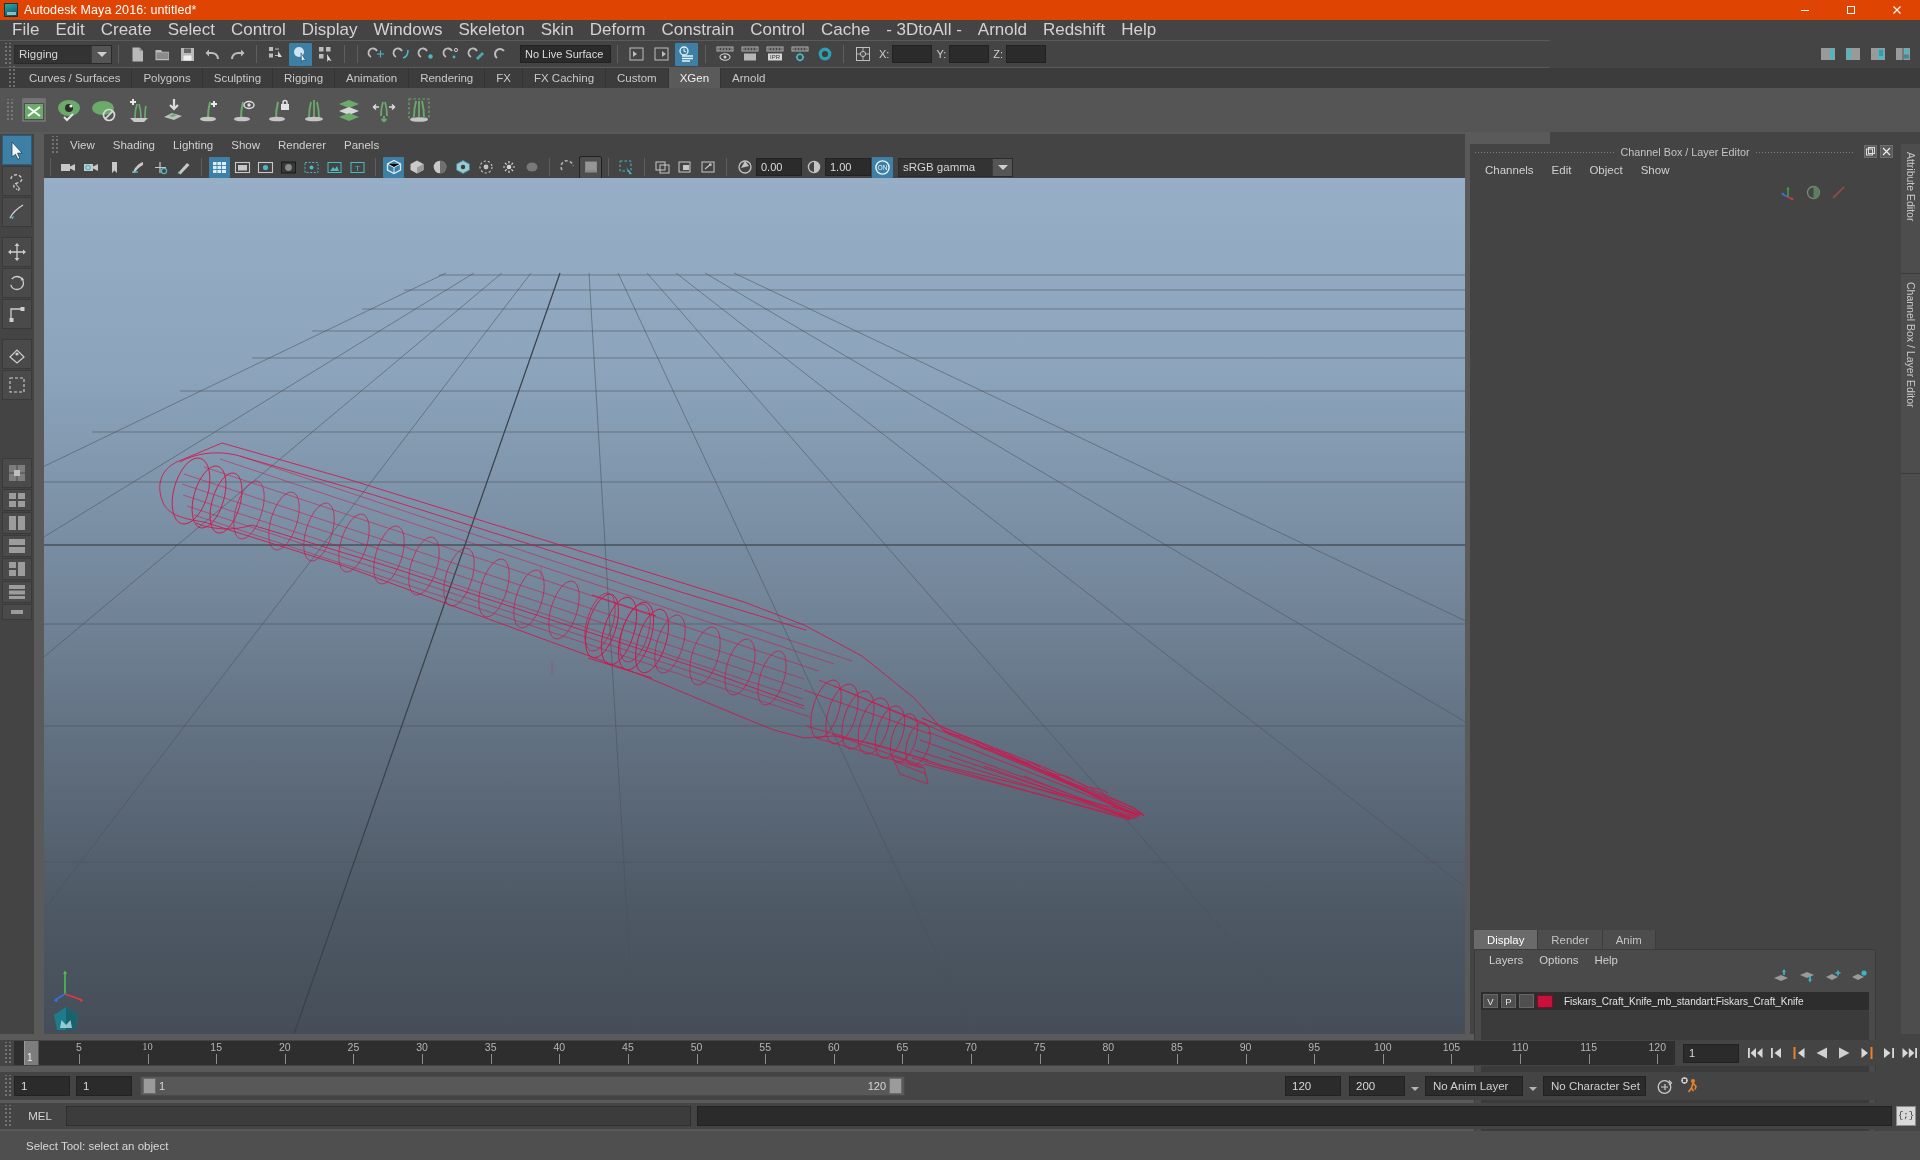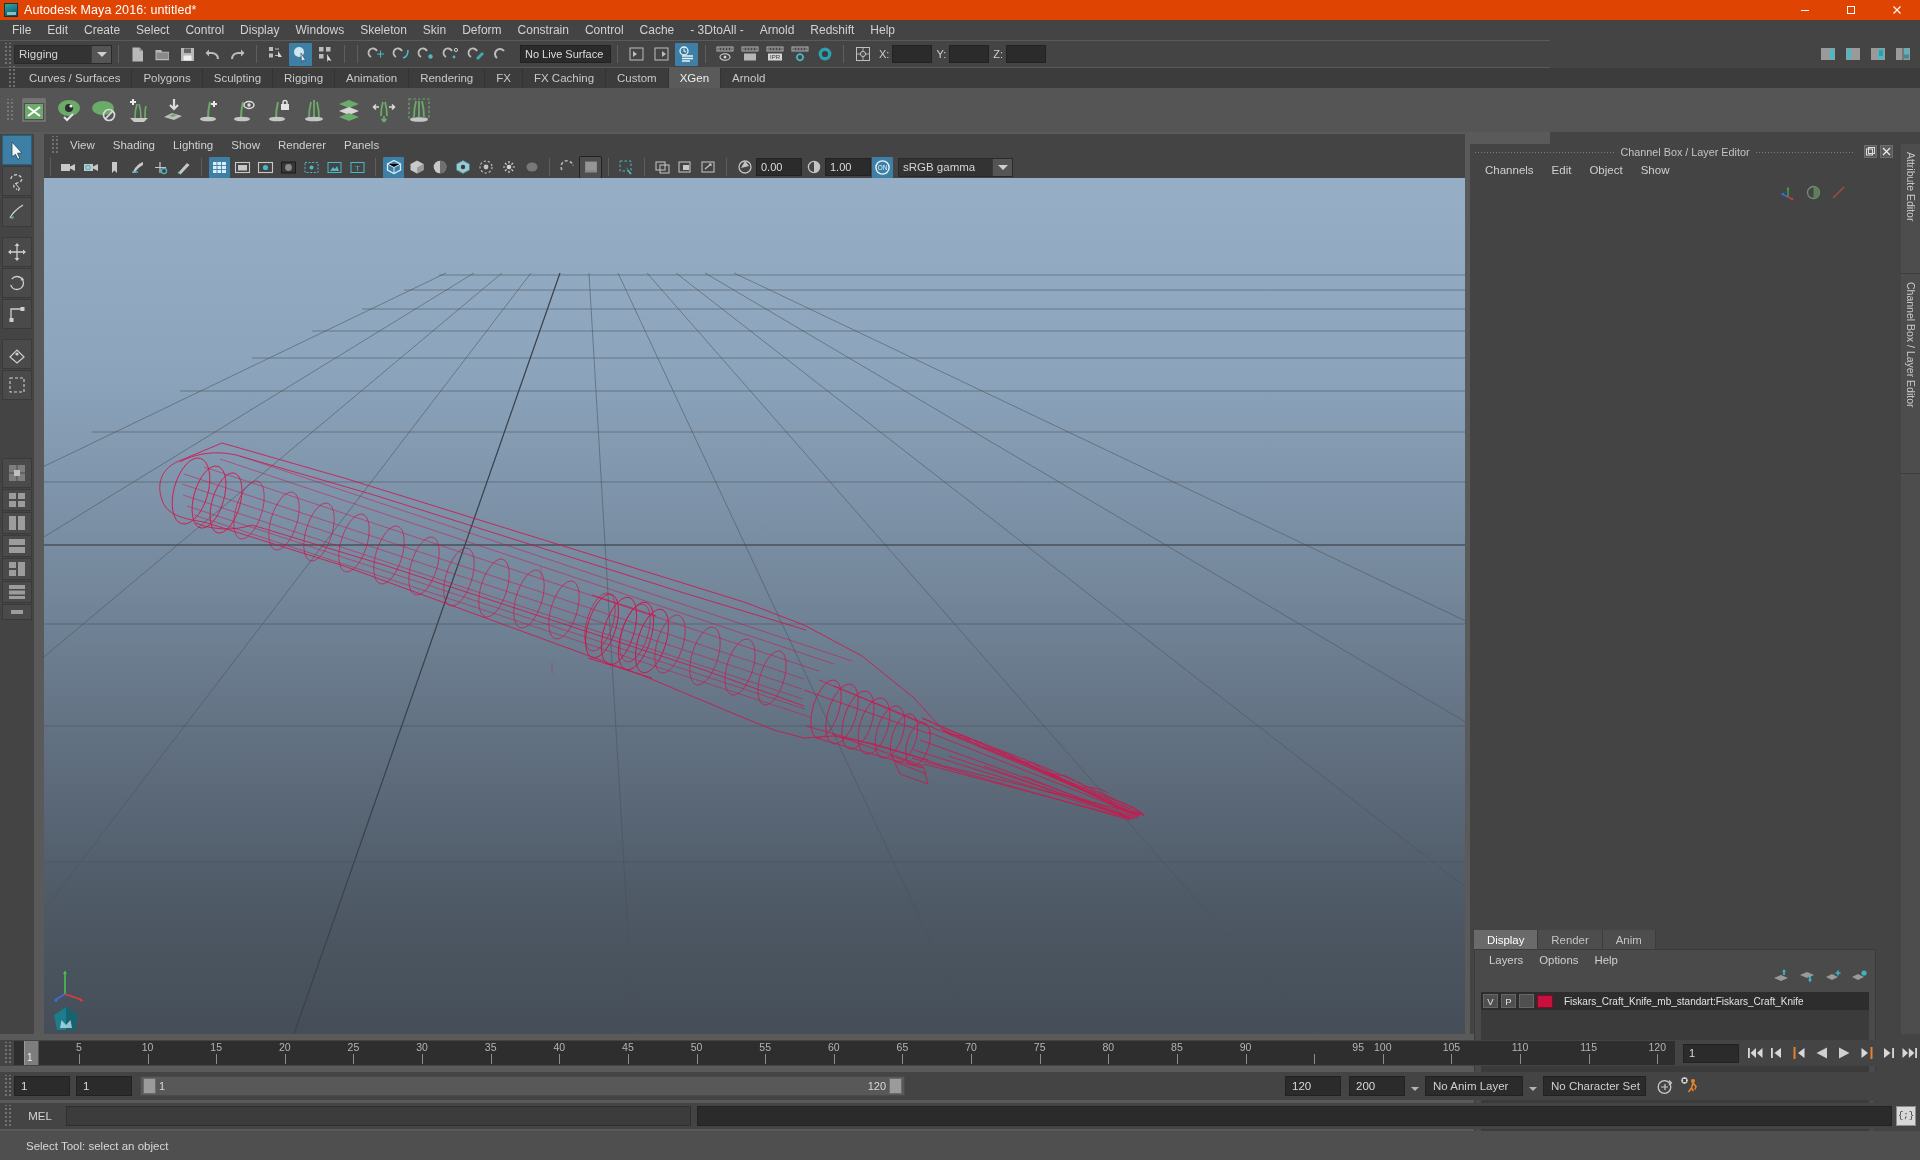--- a/index.html
+++ b/index.html
@@ -31,21 +31,21 @@
     color:#fff; font-size:12px;
   }
   .win-btn svg{display:block;}
 
   
   .menubar {
     position:absolute; left:0; top:20px; width:1920px; height:20px;
     background:#444; display:flex; align-items:center; padding-left:4px;
   }
   .menubar .mi {
-    color:#d2d2d2; font-size:12px; padding:2px 8px; white-space:nowrap; cursor:default;
+    color:#d2d2d2; font-size:17px; padding:2px 8px; white-space:nowrap; cursor:default;
   }
 
   
   .statusline {
     position:absolute; left:0; top:41px; width:1920px; height:26px;
     background:#444; display:flex; align-items:center;
   }
   .grip {
     width:9px; height:22px; flex:0 0 auto; margin:0 2px 0 3px;
     background-image:radial-gradient(#8a8a8a 0.9px, transparent 1px);
@@ -1153,21 +1153,21 @@
 
   <div class="timeline-wrap">
     <div class="grip"></div>
     <div class="ts-track" id="tstrack">
       <div class="ts-cursor" style="left:10px;">
         <span>1</span>
       </div>
     <div class="ts-tick" style="left: 64.9px;"></div>
         <div class="ts-num" style="left: 64.9px;">5</div>
         <div class="ts-tick" style="left: 133.525px;"></div>
-        <div class="ts-num" style="left: 133.525px;">10</div>
+        <div class="ts-num" style="left: 133.525px; font-family: Liberation Serif, serif;">10</div>
         <div class="ts-tick" style="left: 202.15px;"></div>
         <div class="ts-num" style="left: 202.15px;">15</div>
         <div class="ts-tick" style="left: 270.775px;"></div>
         <div class="ts-num" style="left: 270.775px;">20</div>
         <div class="ts-tick" style="left: 339.4px;"></div>
         <div class="ts-num" style="left: 339.4px;">25</div>
         <div class="ts-tick" style="left: 408.025px;"></div>
         <div class="ts-num" style="left: 408.025px;">30</div>
         <div class="ts-tick" style="left: 476.65px;"></div>
         <div class="ts-num" style="left: 476.65px;">35</div>
@@ -1187,21 +1187,21 @@
         <div class="ts-num" style="left: 957.025px;">70</div>
         <div class="ts-tick" style="left: 1025.65px;"></div>
         <div class="ts-num" style="left: 1025.65px;">75</div>
         <div class="ts-tick" style="left: 1094.28px;"></div>
         <div class="ts-num" style="left: 1094.28px;">80</div>
         <div class="ts-tick" style="left: 1162.9px;"></div>
         <div class="ts-num" style="left: 1162.9px;">85</div>
         <div class="ts-tick" style="left: 1231.53px;"></div>
         <div class="ts-num" style="left: 1231.53px;">90</div>
         <div class="ts-tick" style="left: 1300.15px;"></div>
-        <div class="ts-num" style="left: 1300.15px; margin-left: 44px;">95</div>
+        <div class="ts-num" style="left: 1300.15px;">95</div>
         <div class="ts-tick" style="left: 1368.77px;"></div>
         <div class="ts-num" style="left: 1368.77px;">100</div>
         <div class="ts-tick" style="left: 1437.4px;"></div>
         <div class="ts-num" style="left: 1437.4px;">105</div>
         <div class="ts-tick" style="left: 1506.03px;"></div>
         <div class="ts-num" style="left: 1506.03px;">110</div>
         <div class="ts-tick" style="left: 1574.65px;"></div>
         <div class="ts-num" style="left: 1574.65px;">115</div>
         <div class="ts-tick" style="left: 1643.28px;"></div>
         <div class="ts-num" style="left: 1643.28px;">120</div>

